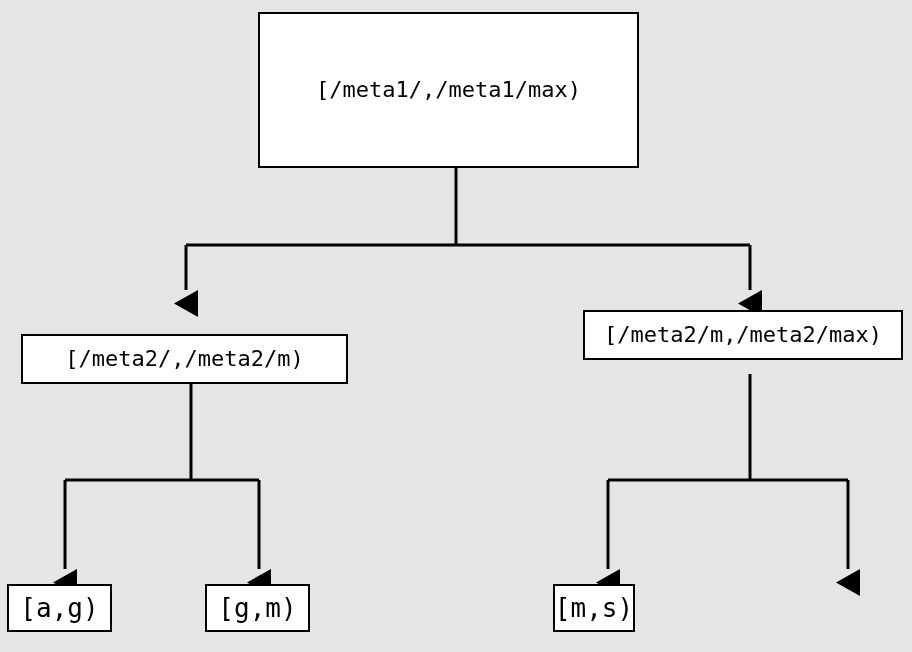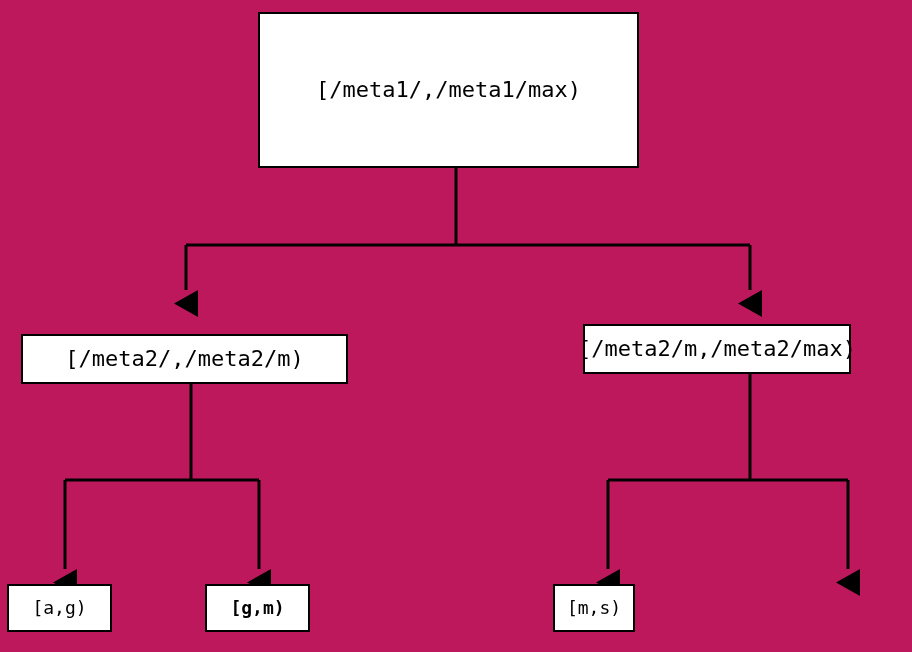--- a/index.html
+++ b/index.html
@@ -7,21 +7,21 @@
     padding: 0;
     background: #ffffff;
   }
   body {
     font-family: "DejaVu Sans Mono", monospace;
   }
   #diagram-canvas {
     position: relative;
     width: 912px;
     height: 652px;
-    background: #be185d;
+    background: #e5e5e5;
     overflow: hidden;
   }
   #diagram-canvas svg.edges {
     position: absolute;
     left: 0;
     top: 0;
     width: 912px;
     height: 652px;
   }
   .node {
@@ -36,21 +36,21 @@
     z-index: 2;
   }
   .node-label {
     font-family: "DejaVu Sans Mono", monospace;
     white-space: pre;
     letter-spacing: 0px;
     line-height: 1;
   }
   .node.root { font-size: 22px; }
   .node.mid  { font-size: 22px; }
-  .node.leaf { font-size: 18px; justify-content: center; }
+  .node.leaf { font-size: 26px; justify-content: center; }
 </style>
 </head>
 <body>
 
 <div id="diagram-canvas">
 
   <svg class="edges" viewBox="0 0 912 652" xmlns="http://www.w3.org/2000/svg">
     <defs>
       <marker id="arrowhead" markerWidth="9" markerHeight="8" refX="0" refY="4" orient="auto" markerUnits="strokeWidth">
         <polygon points="0 0, 9 0, 4.5 8" fill="#000000"></polygon>
@@ -83,29 +83,29 @@
   </svg>
 
   <div class="node root" style="left:258px; top:12px; width:381px; height:156px;">
     <span class="node-label">[/meta1/,/meta1/max)</span>
   </div>
 
   <div class="node mid" style="left:21px; top:324px; width:327px; height:50px;margin-top:10px;">
     <span class="node-label">[/meta2/,/meta2/m)</span>
   </div>
 
-  <div class="node mid" style="left:583px; top:324px; width:268px; height:50px;">
+  <div class="node mid" style="left:583px; top:310px; width:320px; height:50px;">
     <span class="node-label">[/meta2/m,/meta2/max)</span>
   </div>
 
   <div class="node leaf" style="left:7px; top:584px; width:105px; height:48px;">
     <span class="node-label">[a,g)</span>
   </div>
 
-  <div class="node leaf" style="left:205px; top:584px; width:105px; height:48px;font-weight:bold;">
+  <div class="node leaf" style="left:205px; top:584px; width:105px; height:48px;">
     <span class="node-label">[g,m)</span>
   </div>
 
   <div class="node leaf" style="left:553px; top:584px; width:82px; height:48px;">
     <span class="node-label">[m,s)</span>
   </div>
 
 
 </div>
 

